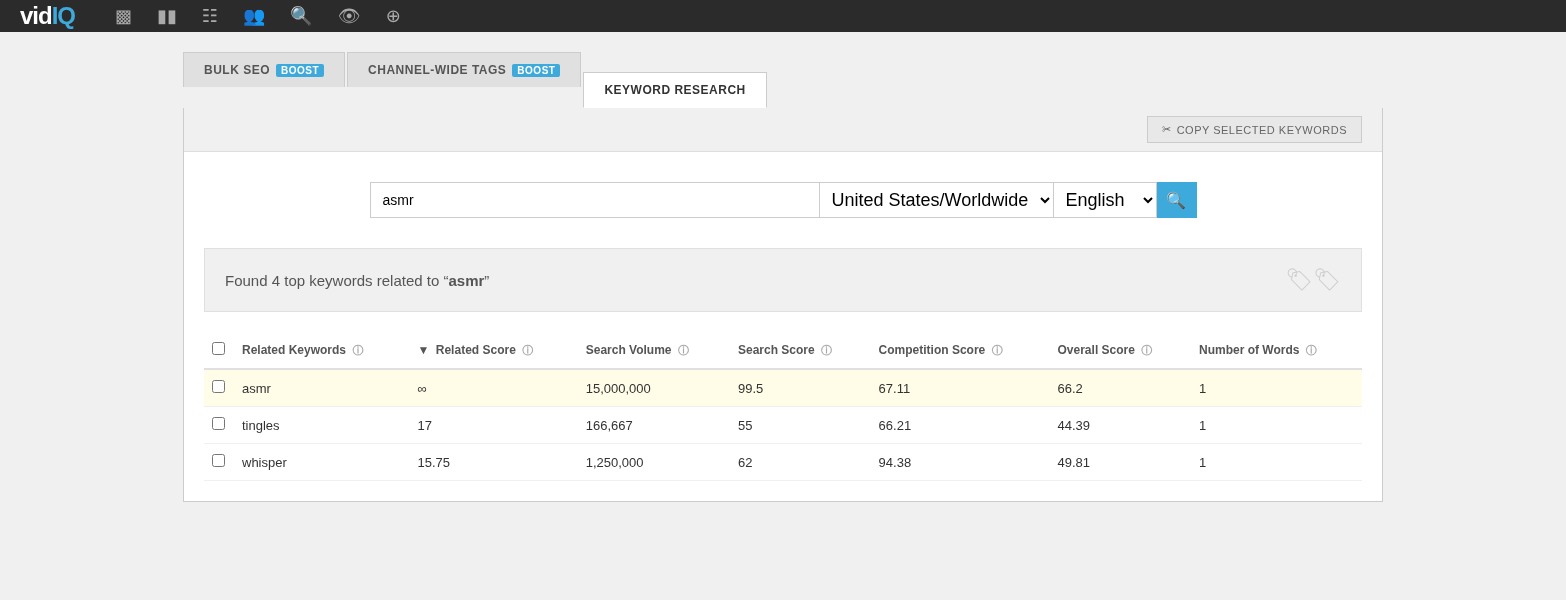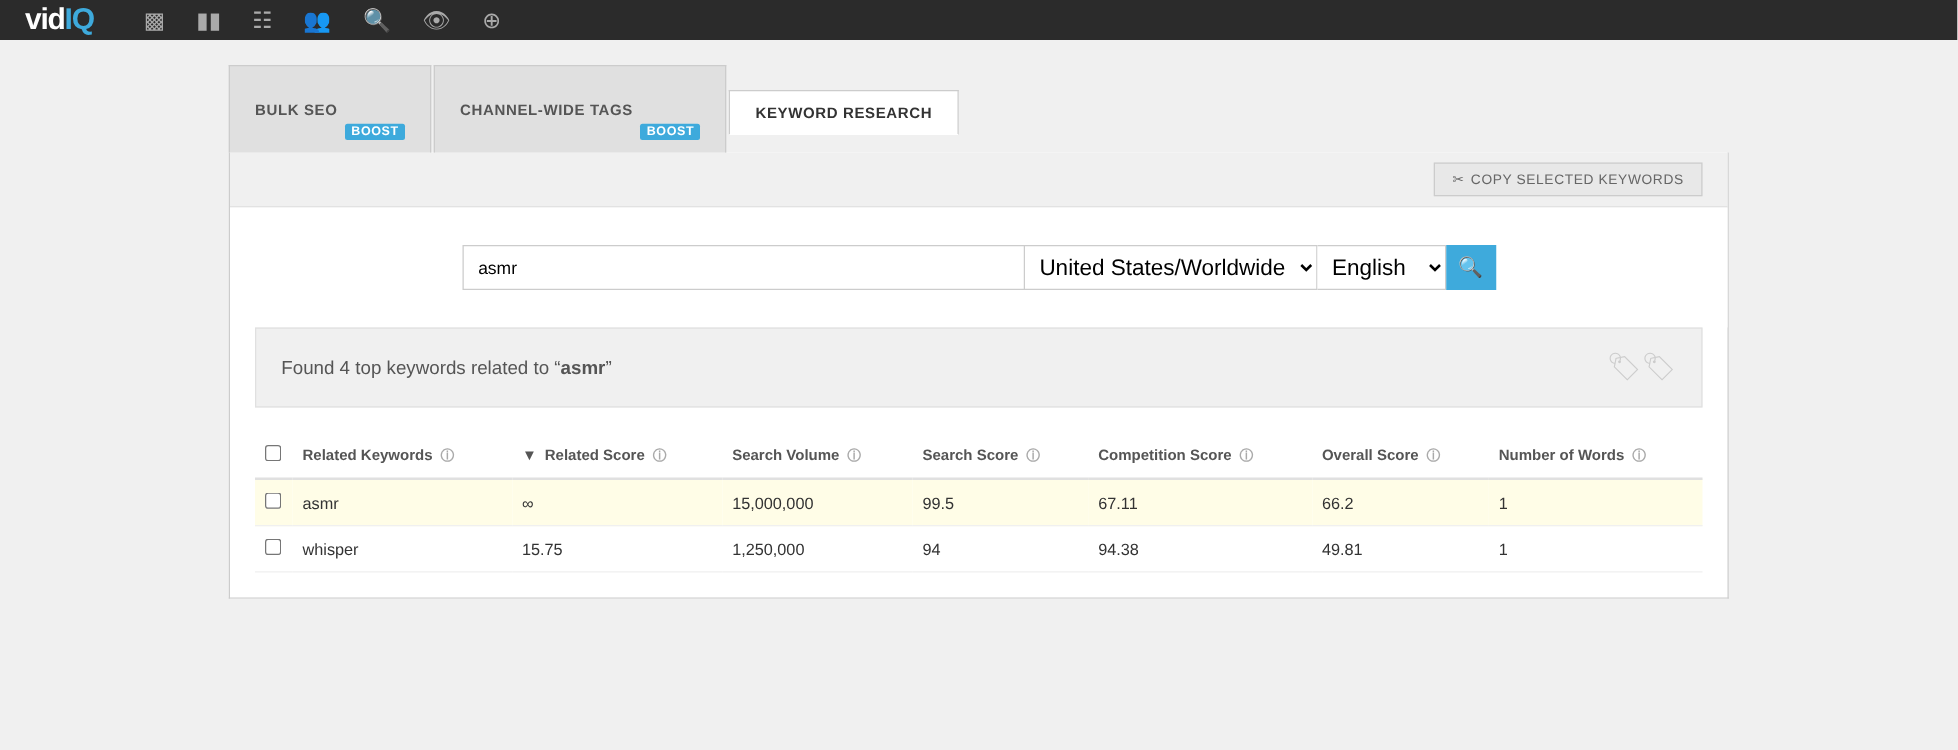--- a/index.html
+++ b/index.html
@@ -71,21 +71,20 @@
       z-index: 2;
       margin-top: 20px;
     }
     .boost-badge {
       background: #3eaadc;
       color: white;
       font-size: 10px;
       padding: 1px 5px;
       border-radius: 2px;
       font-weight: bold;
-      margin-top: 36px;
     }
 
     
     .panel {
       background: white;
       border: 1px solid #ccc;
       border-top: none;
       padding: 0;
     }
 
@@ -333,24 +332,36 @@
     <td>15,000,000</td>
     <td>99.5</td>
     <td>67.11</td>
     <td>66.2</td>
     <td>1</td>
   </tr>
             <tr>
     <td class="checkbox-cell">
       <input type="checkbox" style="">
     </td>
+    <td><span class="keyword-name">tingles</span></td>
+    <td>17</td>
+    <td>166,667</td>
+    <td>55</td>
+    <td>66.21</td>
+    <td>44.39</td>
+    <td>1</td>
+  </tr>
+            <tr>
+    <td class="checkbox-cell">
+      <input type="checkbox" style="">
+    </td>
     <td><span class="keyword-name">whisper</span></td>
     <td>15.75</td>
     <td>1,250,000</td>
-    <td>94</td>
+    <td>62</td>
     <td>94.38</td>
     <td>49.81</td>
     <td>1</td>
   </tr>
           </tbody>
       </table>
     </div>
 
   </div>
 </div>

